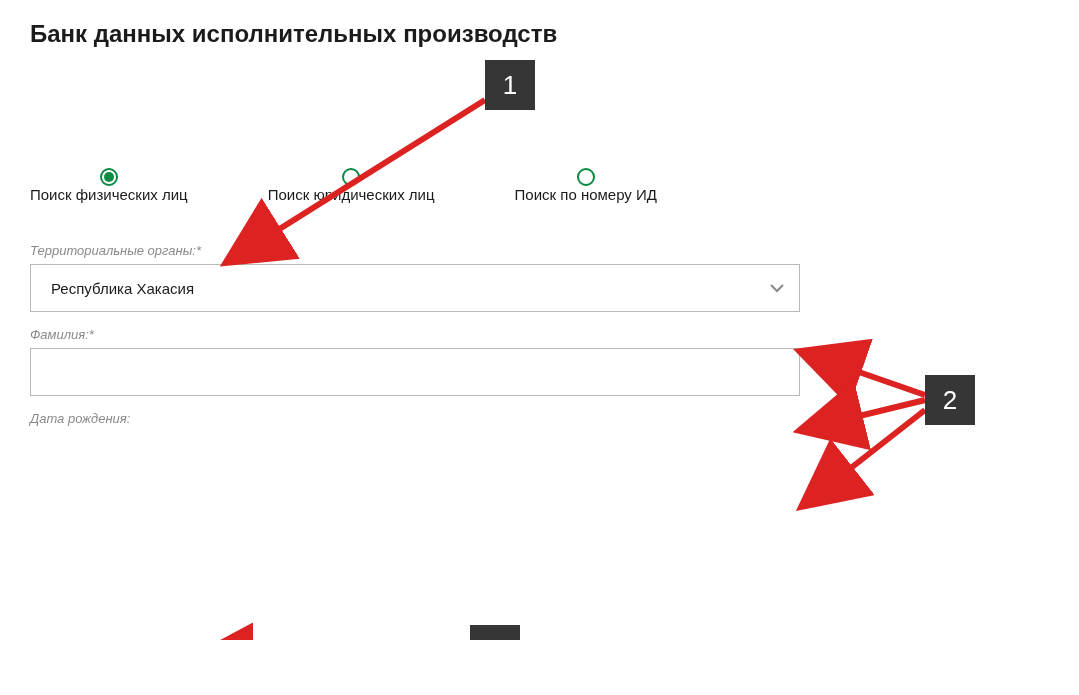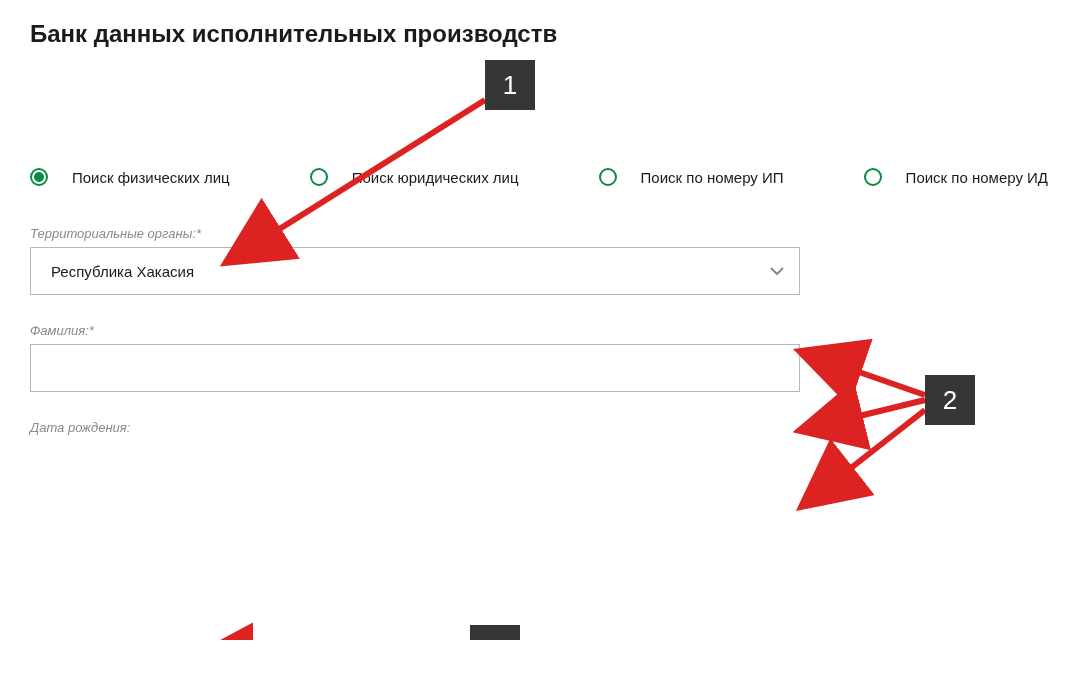--- a/index.html
+++ b/index.html
@@ -27,24 +27,25 @@
   
   .radio-row {
     display: flex;
     gap: 80px;
     align-items: center;
     margin-bottom: 40px;
   }
   .radio-item {
     display: flex;
     align-items: center;
-    gap: 24px;
+    gap: 0;
     cursor: pointer;
     font-size: 15px;
     color: #1b1b1b;
+    flex-direction: column;
   }
   .radio-dot {
     width: 18px;
     height: 18px;
     border: 2px solid #0a8a43;
     border-radius: 50%;
     box-sizing: border-box;
     display: inline-flex;
     align-items: center;
     justify-content: center;
@@ -86,21 +87,21 @@
   .field input {
     border: none;
     outline: none;
     width: 100%;
     height: 100%;
     font-size: 15px;
     color: #1b1b1b;
     background: transparent;
   }
   .field input::placeholder { color:#7a7a7a; }
-  .field-group { margin-bottom: 28px; }
+  .field-group { margin-bottom: 15px; }
 
   .chevron-down {
     position: absolute;
     right: 14px;
     top: 50%;
     transform: translateY(-50%);
     width: 16px; height: 16px;
     color: #8a8a8a;
   }
 
@@ -148,24 +149,20 @@
   <div class="radio-row">
     <div class="radio-item selected">
       <span class="radio-dot">
           <span class="inner"></span>
         </span>
       <span>Поиск физических лиц</span>
     </div>
     <div class="radio-item">
       <span class="radio-dot"></span>
       <span>Поиск юридических лиц</span>
-    </div>
-    <div class="radio-item">
-      <span class="radio-dot"></span>
-      <span>Поиск по номеру ИП</span>
     </div>
     <div class="radio-item">
       <span class="radio-dot"></span>
       <span>Поиск по номеру ИД</span>
     </div>
   </div>
 
   <div class="form">
 
     <div class="field-group">

